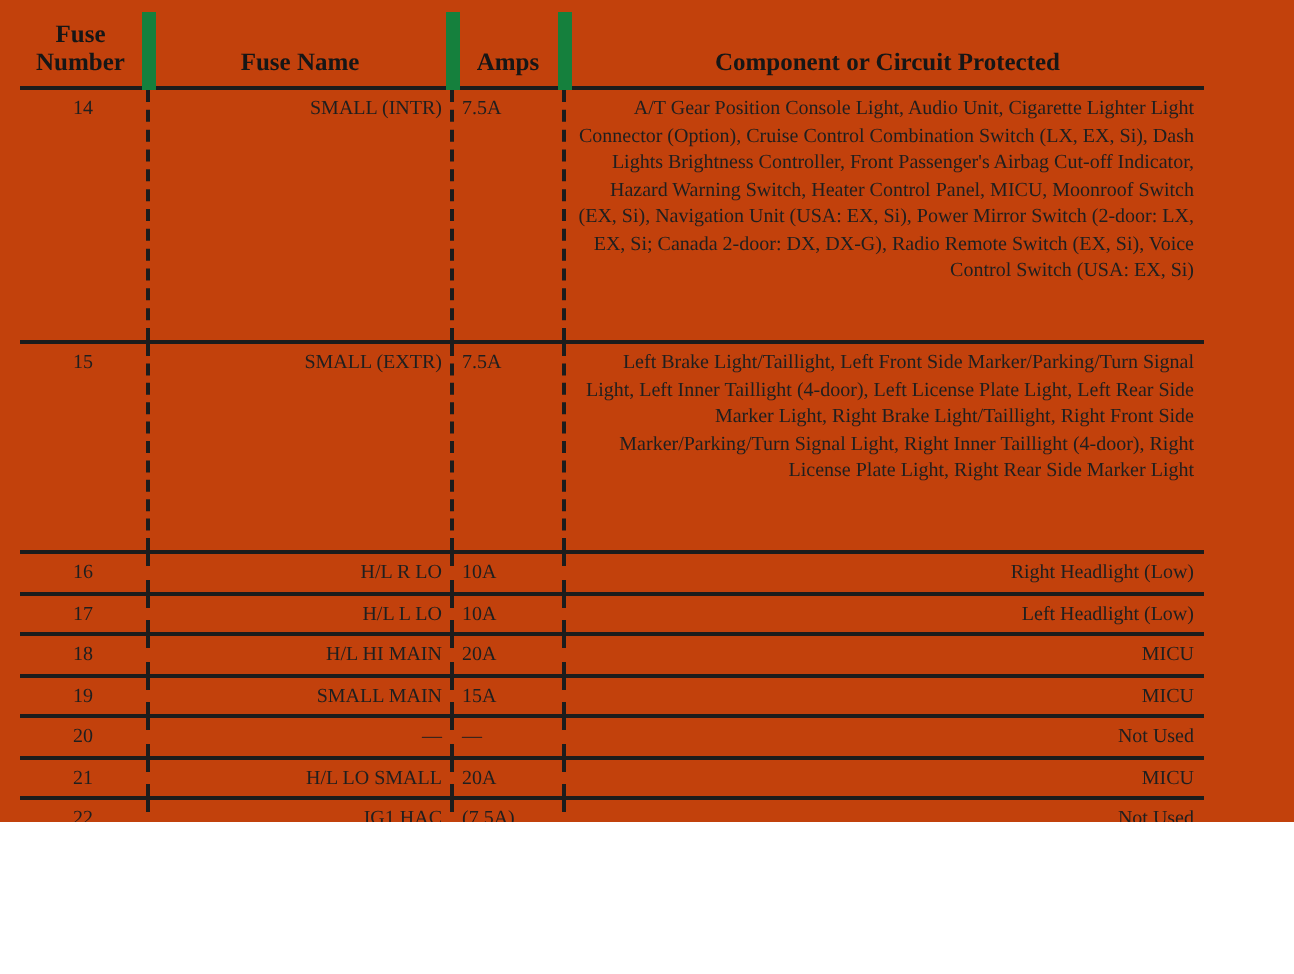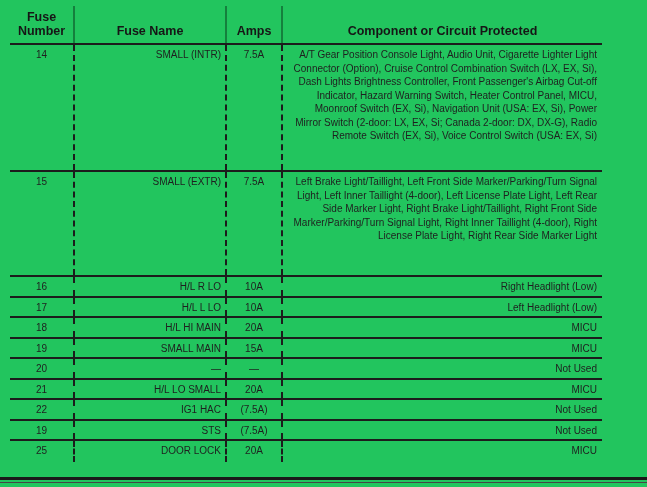--- a/index.html
+++ b/index.html
@@ -3,24 +3,24 @@
 <meta charset="utf-8">
 <style>
   html, body {
     margin: 0;
     padding: 0;
     background: #ffffff;
   }
   .page {
     position: relative;
     width: 647px;
-    height: 487px;
-    background: #22c55e;
+    height: 411px;
+    background: #c2410c;
     overflow: hidden;
-    font-family: Liberation Sans, sans-serif;
+    font-family: Liberation Serif, serif;
     color: #1a1a1a;
   }
   table.fuse-table {
     position: absolute;
     left: 10px;
     top: 6px;
     width: 592px;
     border-collapse: collapse;
     table-layout: fixed;
   }
@@ -33,40 +33,40 @@
   thead th {
     font-size: 12.5px;
     font-weight: bold;
     line-height: 14px;
     text-align: center;
     vertical-align: bottom;
     padding: 2px 2px 5px 2px;
     border-bottom: 2.5px solid #1c1c1c;
     color: #161616;
   }
-  thead th + th { border-left: 2px solid #15803d; text-align: center; }
+  thead th + th { border-left: 7px solid #15803d; text-align: center; }
 
   tbody tr { height: 20px; }
   tbody tr:nth-child(1) { height: 127px; }
   tbody tr:nth-child(2) { height: 105px; }
   tbody tr:last-child   { height: 22px; margin-top: 20px;  }
 
   tbody td {
     border-top: 2px solid #1c1c1c;
     vertical-align: top;
     font-size: 10px;
     line-height: 13.5px;
     padding: 3px 4px 2px 4px;
     color: #1f1f1f;
   }
   tbody td + td { border-left: 2px dashed #1c1c1c; }
 
   td.cell-number { text-align: center; padding-top: 3px; }
   td.cell-name   { text-align: right; padding-left: 9px; }
-  td.cell-amps   { text-align: center; }
+  td.cell-amps   { }
   td.cell-component { text-align: right; padding-left: 6px; padding-right: 5px; }
 
   .page-edge {
     position: absolute;
     left: 0;
     top: 477px;
     width: 647px;
   }
   .page-edge-line1 { height: 2.5px; background: #1a1a1a; }
   .page-edge-line2 { margin-top: 2px; height: 1.5px; background: #454545; }

